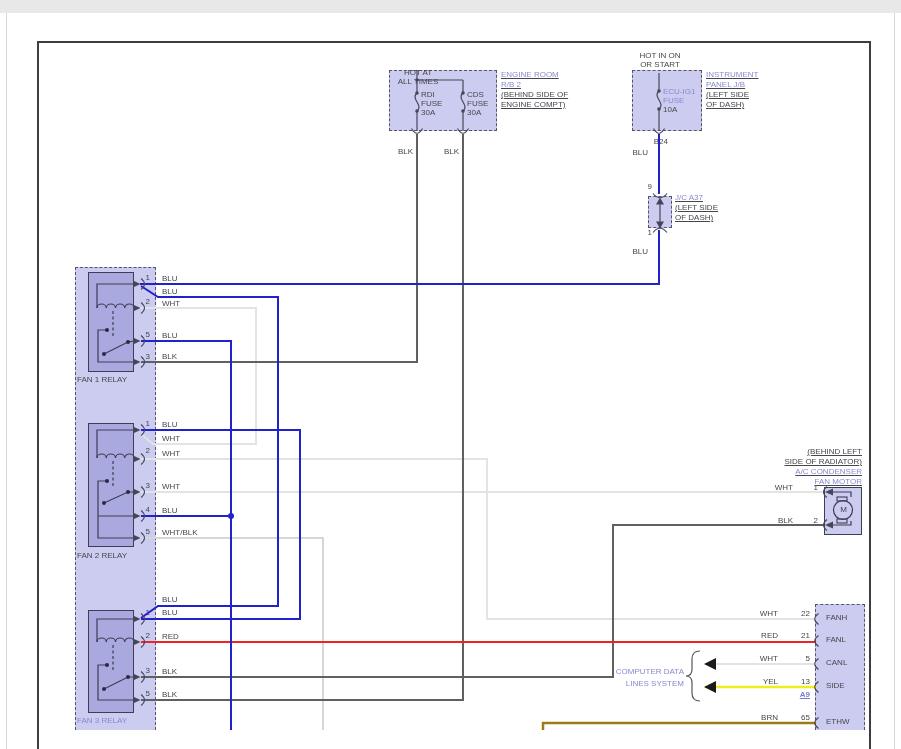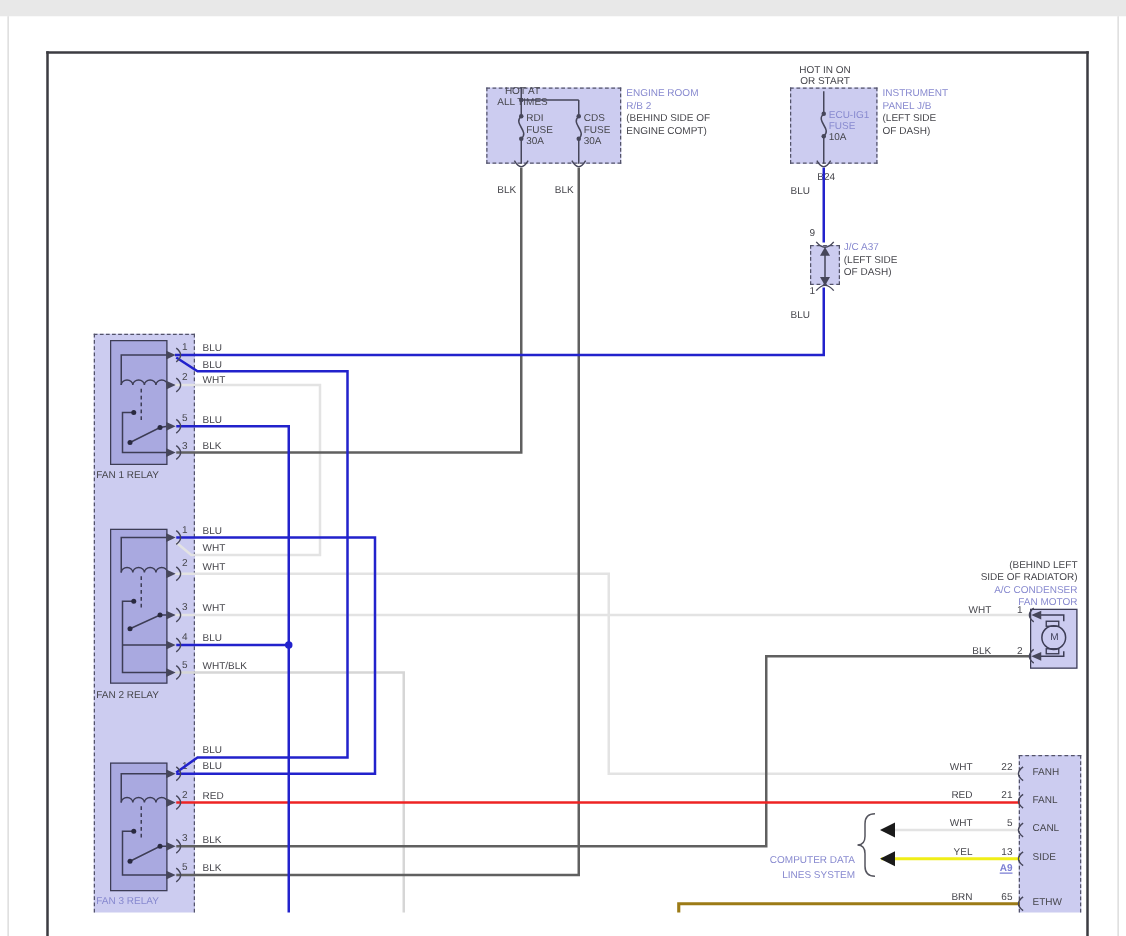--- a/index.html
+++ b/index.html
@@ -7,21 +7,21 @@
          font-family:"Liberation Sans",sans-serif;}
   .topbar{position:absolute;left:0;top:0;width:901px;height:13px;background:#e8e8e8;}
   .sideline{position:absolute;top:13px;bottom:0;width:1px;background:#d6d6d6;}
   .pageborder{position:absolute;left:37px;top:41px;width:834px;height:708px;box-sizing:border-box;
               border:2px solid #3c3c42;border-bottom:none;background:#ffffff;}
   .box{position:absolute;box-sizing:border-box;background:#ccccf0;}
   .dashed{border:1.5px dashed #53536a;}
   .solid{border:1.5px solid #3d3d55;}
   .nobottom{border-bottom:none;}
   .t{position:absolute;font-size:8px;line-height:9px;color:#46464c;white-space:nowrap;}
-  .lh10{line-height:10px;}
+  .lh10{line-height:10px;text-decoration:underline;}
   .blue{color:#8789cf;}
   .r{text-align:right;}
   .c{text-align:center;}
   .link{color:#7b7fd4;text-decoration:underline;cursor:pointer;}
   svg{position:absolute;left:0;top:0;}
 </style>
 </head>
 <body>
 
 <div id="stage">
@@ -149,21 +149,21 @@
   <div class="t r" style="left:782px;top:654px;width:28px;">5</div>
   <div class="t" style="left:826px;top:658px;">CANL</div>
   <div class="t r" style="left:728px;top:677px;width:50px;">YEL</div>
   <div class="t r" style="left:782px;top:677px;width:28px;">13</div>
   <div class="t" style="left:826px;top:681px;">SIDE</div>
   <div class="t r link" style="left:782px;top:690px;width:28px;font-weight:bold;">A9</div>
   <div class="t r" style="left:728px;top:713px;width:50px;">BRN</div>
   <div class="t r" style="left:782px;top:713px;width:28px;">65</div>
   <div class="t" style="left:826px;top:717px;">ETHW</div>
 
-  <div class="t r blue" style="left:564px;top:666px;width:120px;line-height:12px;margin-top:16px;">
+  <div class="t r blue" style="left:564px;top:666px;width:120px;line-height:12px;">
     <div>COMPUTER DATA</div>
       <div>LINES SYSTEM</div>
   </div>
 
   <svg width="901" height="749" viewBox="0 0 901 749">
 
     <g stroke="#e3e3e3" stroke-width="2" fill="none">
       <polyline points="141,434 153,444 256,444 256,308 140,308"></polyline>
       <polyline points="140,459 487,459 487,619 816,619"></polyline>
       <polyline points="140,492 824,492"></polyline>

